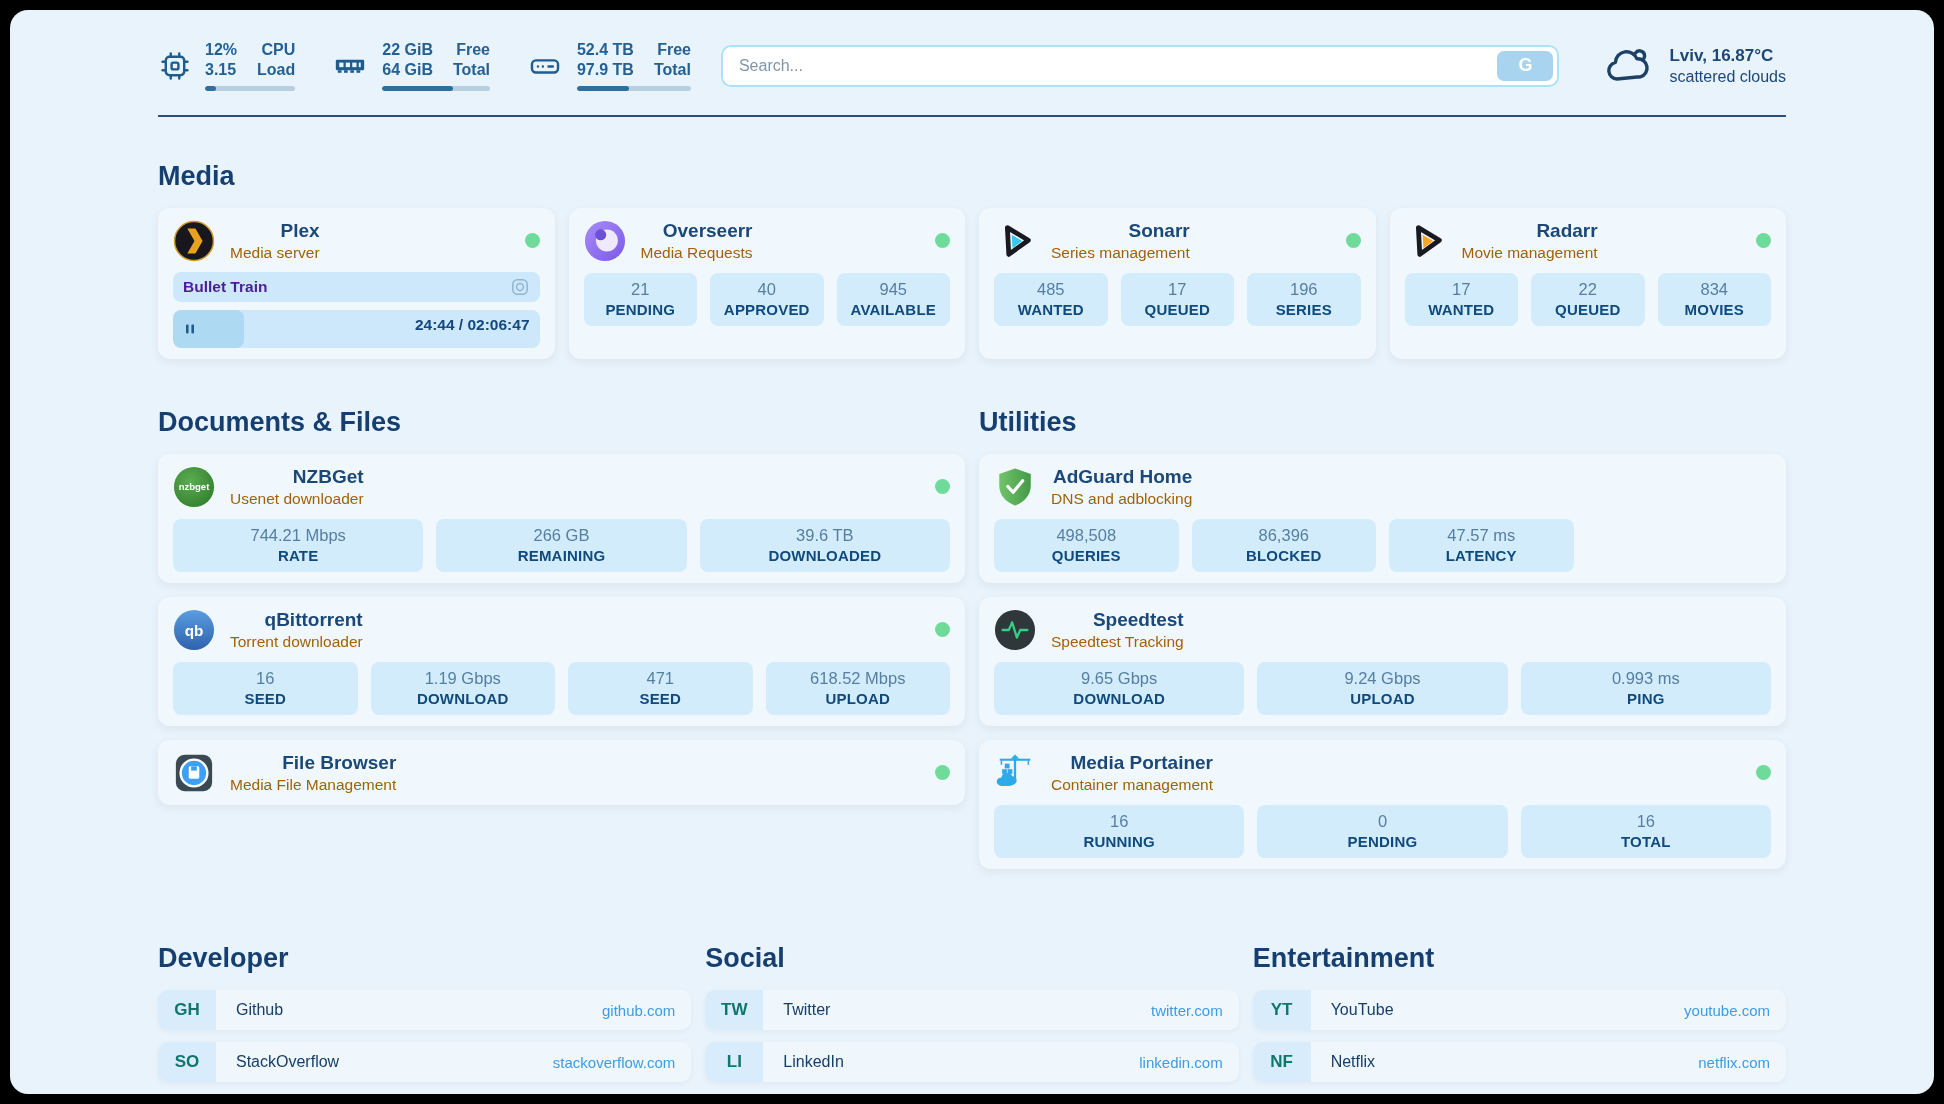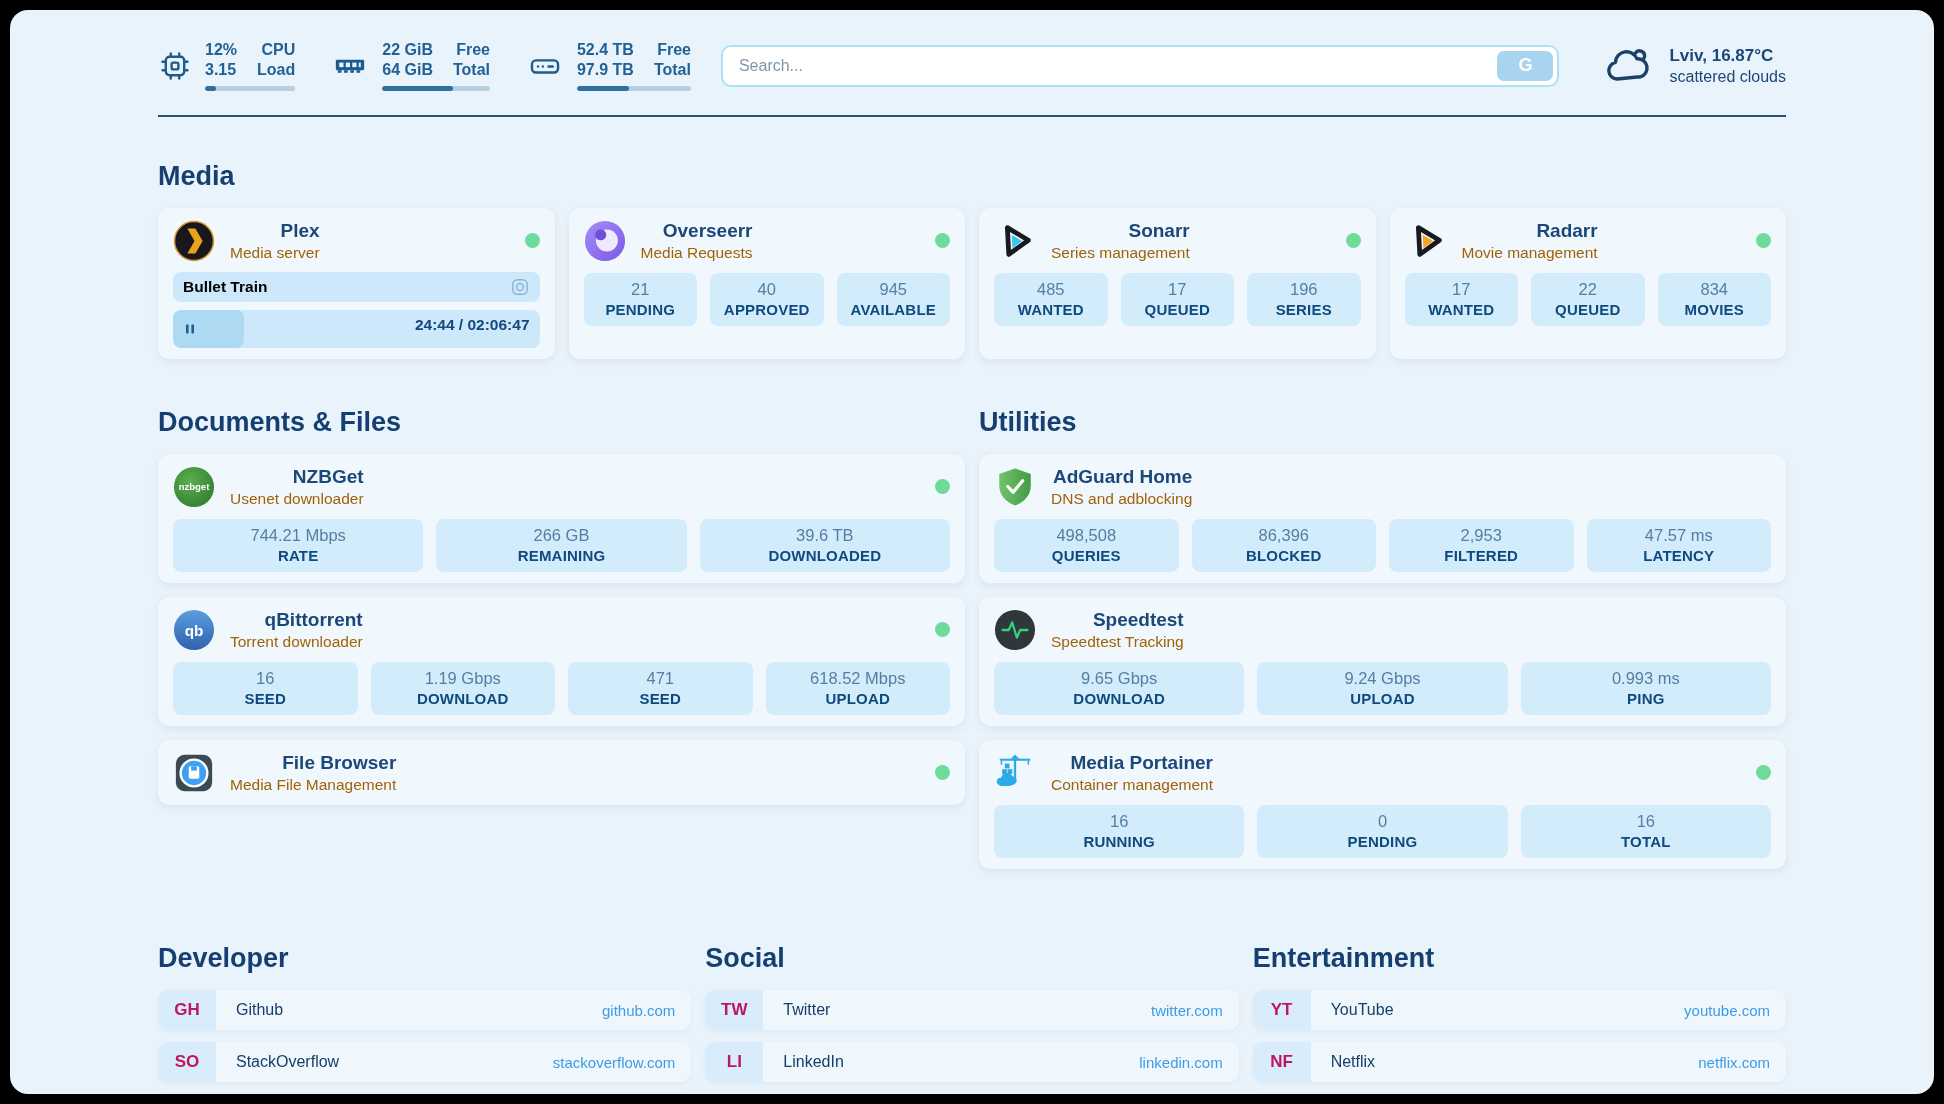--- a/index.html
+++ b/index.html
@@ -65,21 +65,21 @@
   .stats{display:grid;gap:13px;margin-top:11px;}
   .stats-3{grid-template-columns:repeat(3,1fr);}
   .stats-4{grid-template-columns:repeat(4,1fr);}
   .stat{background:#d3ecfb;border-radius:8px;text-align:center;padding:6px 4px 7px;}
   .sval{font-size:16.5px;color:#557ea2;line-height:21px;}
   .slab{font-size:15px;font-weight:700;color:#0f4a7e;line-height:19px;letter-spacing:.2px;}
   
   .nowplaying{
     margin-top:10px;background:#cce8fa;border-radius:8px;height:30px;
     display:flex;align-items:center;padding:0 10px;
-    font-size:15.5px;font-weight:600;color:#000000;
+    font-size:15.5px;font-weight:600;color:#4c1d95;
   }
   .nowplaying .npicon{margin-left:auto;display:flex;cursor:pointer;}
   .plexbar{
     margin-top:8px;background:#cce8fa;border-radius:8px;height:38px;
     position:relative;overflow:hidden;
   }
   .plexseg{
     position:absolute;left:0;top:0;bottom:0;background:#aed9f3;border-radius:8px;
     display:flex;align-items:center;padding-left:10px;box-sizing:border-box;
   }
@@ -87,21 +87,21 @@
     position:absolute;right:10px;top:0;line-height:30px;
     font-size:15.5px;font-weight:700;color:#12487d;
   }
   
   .bm-row{
     background:#eff7fd;border-radius:10px;height:40px;display:flex;align-items:stretch;
     overflow:hidden;margin-bottom:12px;box-shadow:0 2px 5px rgba(20,60,110,.05);cursor:pointer;
   }
   .bm-abbr{
     width:58px;background:#d8ecfb;display:flex;align-items:center;justify-content:center;
-    font-size:17px;font-weight:600;color:#be185d;flex:0 0 auto;
+    font-size:17px;font-weight:600;color:#0f766e;flex:0 0 auto;
   }
   .bm-name{margin-left:20px;align-self:center;font-size:16px;color:#163e6a;}
   .bm-url{margin-left:auto;margin-right:16px;align-self:center;font-size:15px;color:#3d9ce6;}
 </style>
 </head>
 <body>
 
 <div class="page">
 
   <header class="topbar">
@@ -434,24 +434,20 @@
         <div class="stats stats-4">
           <div class="stat">
             <div class="sval">498,508</div>
             <div class="slab">QUERIES</div>
           </div>
           <div class="stat">
             <div class="sval">86,396</div>
             <div class="slab">BLOCKED</div>
           </div>
           <div class="stat">
-            <div class="sval">2,953</div>
-            <div class="slab">FILTERED</div>
-          </div>
-          <div class="stat">
             <div class="sval">47.57 ms</div>
             <div class="slab">LATENCY</div>
           </div>
         </div>
       </div>
 
       <div class="card">
         <div class="chead">
           <svg class="cicon" width="42" height="42" viewBox="0 0 44 44">
             <circle cx="22" cy="22" r="21" fill="#30373b"></circle>

